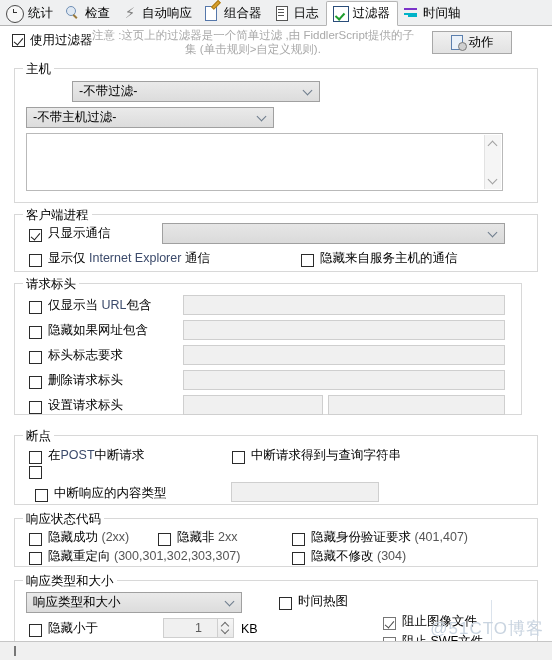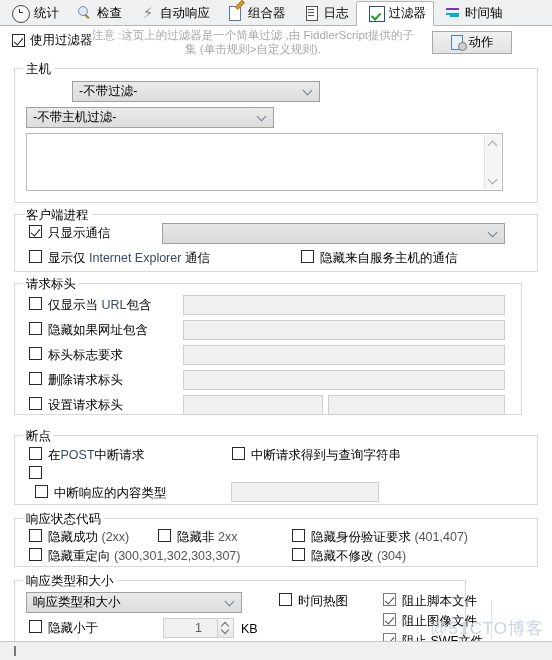--- a/index.html
+++ b/index.html
@@ -15,21 +15,21 @@
   
   .tabstrip{
     position:absolute;left:0;top:0;width:552px;height:25px;
     background:#eff0f1;
     border-bottom:1px solid #b5b5b5;
     display:flex;align-items:flex-end;
   }
   .tab{
     height:24px;
     display:flex;align-items:center;gap:4px;
-    padding:0 7px 0 11px;
+    padding:0 7px 0 5px;
     font-size:12.5px;
     color:#000;
     white-space:nowrap;
     box-sizing:border-box;
     background:transparent;
   }
   .tab.active{
     background:#ffffff;
     border:1px solid #b5b5b5;
     border-bottom:1px solid #ffffff;
@@ -111,21 +111,21 @@
   .vscroll .up{top:5px;}
   .vscroll .dn{bottom:5px;}
   .vscroll .up:after{content:"";position:absolute;left:0;top:2px;width:6px;height:6px;border:solid #a0a0a0;border-width:1.6px 0 0 1.6px;transform:rotate(45deg);}
   .vscroll .dn:after{content:"";position:absolute;left:0;top:0;width:6px;height:6px;border:solid #a0a0a0;border-width:0 1.6px 1.6px 0;transform:rotate(45deg);}
 
   .tbox{
     position:absolute;height:20px;box-sizing:border-box;
     background:#f0f0f0;border:1px solid #cfcfcf;
   }
 
-  .cbrow{position:absolute;display:flex;align-items:flex-start;gap:6px;white-space:nowrap;}
+  .cbrow{position:absolute;display:flex;align-items:flex-end;gap:6px;white-space:nowrap;}
   .cb{
     width:13px;height:13px;box-sizing:border-box;
     border:1.4px solid #2b2b2b;background:#fff;position:relative;flex:0 0 13px;
   }
   .cb.gray{border-color:#767676;}
   .cb.on:after{
     content:"";position:absolute;left:3.2px;top:0.8px;width:4px;height:8px;
     border:solid #1b1b1b;border-width:0 1.7px 1.7px 0;transform:rotate(40deg);
   }
   .cb.gray.on:after{border-color:#4a4a4a;}
@@ -333,21 +333,21 @@
   <div class="cbrow" style="left:14px;top:29px;">
     <span class="cb"></span>
     <span class="lbl"><span>隐藏重定向</span> <span class="dim">(300,301,302,303,307)</span></span>
   </div>
   <div class="cbrow" style="left:277px;top:29px;">
     <span class="cb"></span>
     <span class="lbl"><span>隐藏不修改</span> <span class="dim">(304)</span></span>
   </div>
 </div>
 
-<div class="group" style="left:14px;top:580px;width:452px;height:62px;">
+<div class="group" style="left:14px;top:580px;width:524px;height:62px;">
   <div class="grouptitle">响应类型和大小</div>
 
   <div class="combo" style="left:11px;top:11px;width:216px;">
     <span>响应类型和大小</span>
     <span class="chev"></span>
   </div>
 
   <div class="cbrow" style="left:14px;top:39px;">
     <span class="cb"></span>
     <span class="lbl">隐藏小于</span>
@@ -366,24 +366,20 @@
     <span>1</span>
     <span class="btns"></span>
   </div>
   <span class="unit" style="left:226px;top:66px;">KB</span>
 
   <div class="cbrow" style="left:264px;top:12px;">
     <span class="cb"></span>
     <span class="lbl">时间热图</span>
   </div>
 
-  <div class="cbrow" style="left:368px;top:12px;">
-    <span class="cb gray on"></span>
-    <span class="lbl">阻止脚本文件</span>
-  </div>
   <div class="cbrow" style="left:368px;top:32px;">
     <span class="cb gray on"></span>
     <span class="lbl">阻止图像文件</span>
   </div>
   <div class="cbrow" style="left:368px;top:52px;">
     <span class="cb gray on"></span>
     <span class="lbl">阻止 SWF文件</span>
   </div>
 </div>
 

